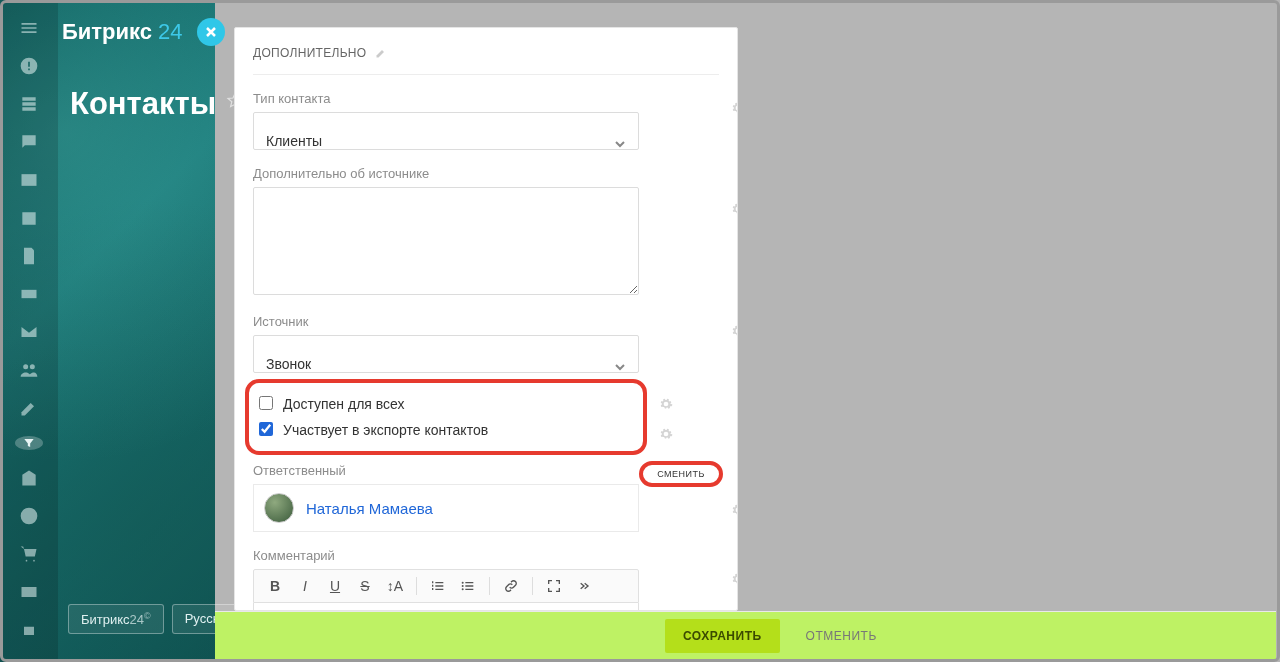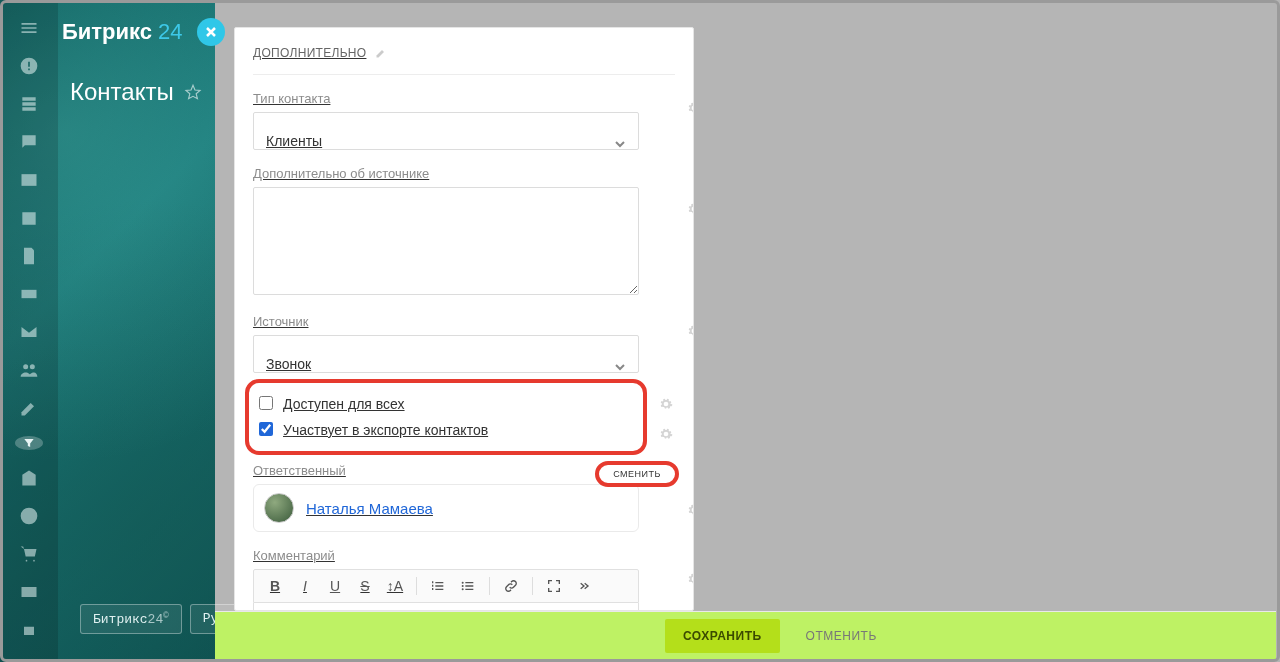--- a/index.html
+++ b/index.html
@@ -43,46 +43,45 @@
   width: 28px; height: 28px; border-radius: 50%;
   background: #2fc7e8; margin-left: 10px;
   display: flex; align-items: center; justify-content: center; cursor: pointer;
 }
 .close-btn svg { width: 12px; height: 12px; stroke: #fff; stroke-width: 2.5; fill: none; }
 
 .page-title-row {
   position: absolute; left: 70px; top: 78px;
   display: flex; align-items: center; gap: 10px; color: #fff;
 }
-.page-title { font-size: 24px; font-weight: 400; }
+.page-title { font-size: 31px; font-weight: 700; margin-top: 8px; }
 .star-icon { width: 18px; height: 18px; opacity: .6; }
 .star-icon svg { width: 100%; height: 100%; fill: none; stroke: #fff; stroke-width: 1.5; }
 
 .bottom-badges {
-  position: absolute; left: 80px; bottom: 28px;
-  display: flex; gap: 8px; font-family: Liberation Mono, monospace;
+  position: absolute; left: 68px; bottom: 28px;
+  display: flex; gap: 8px;
 }
 .badge-box {
   padding: 6px 12px; border: 1px solid rgba(255,255,255,.35);
   border-radius: 3px; background: rgba(255,255,255,.08);
   color: #e0f0f0; font-size: 13px;
 }
 .badge-box .lite { opacity: .7; font-weight: 300; }
 
 
 .gray-area { position: absolute; left: 215px; right: 0; top: 0; bottom: 0; background: #b5b5b5; }
 
 
 .card {
-  position: absolute; left: 234px; top: 27px; width: 460px;
+  position: absolute; left: 234px; top: 27px; width: 504px;
   background: #fff; border: 1px solid #e5e5e5; border-radius: 2px;
   padding: 18px 18px 0 18px;
   height: 584px;
   overflow: hidden;
-  text-decoration: underline;
 }
 .sect-title-row { display: flex; align-items: center; gap: 9px; color: #666; font-size: 12px; letter-spacing: .3px; padding-bottom: 14px; border-bottom: 1px solid #ededed; }
 .pencil-icon { width: 12px; height: 12px; opacity: .5; }
 .pencil-icon svg { width: 100%; height: 100%; fill: #999; }
 
 .field-group { margin-top: 16px; position: relative; }
 .field-label { font-size: 13px; color: #8c8c8c; margin-bottom: 6px; display: block; }
 
 .select-box {
   width: 386px; height: 38px; border: 1px solid #dcdcdc; border-radius: 2px;
@@ -117,21 +116,21 @@
 .responsible-row {
   position: relative; margin-top: 8px;
 }
 .swap-btn {
   position: absolute; right: -4px; top: -2px;
   border: 4px solid #e63a2e; border-radius: 14px;
   padding: 4px 14px; font-size: 9px; letter-spacing: .5px; color: #333;
   background: #fff; cursor: pointer;
 }
 .person-box {
-  width: 386px; border: 1px solid #eaeaea; border-radius: 6px;
+  width: 386px; border: 1px solid #eaeaea; border-radius: 0;
   padding: 8px 10px; display: flex; align-items: center; gap: 12px;
 }
 .avatar {
   width: 30px; height: 30px; border-radius: 50%;
   background: radial-gradient(circle at 35% 30%, #8fa97f, #3a5a3a);
   border: 1px solid #ccc;
 }
 .person-name { color: #2067d8; font-size: 15px; }
 
 .editor-toolbar {

